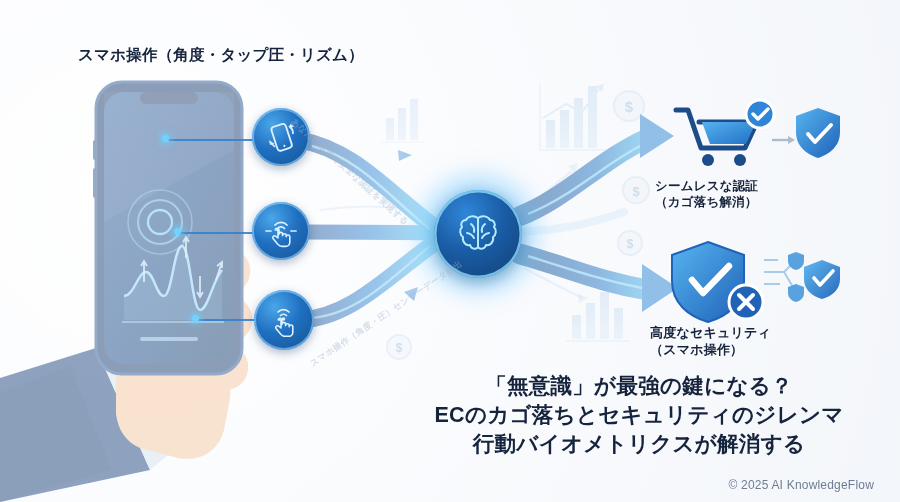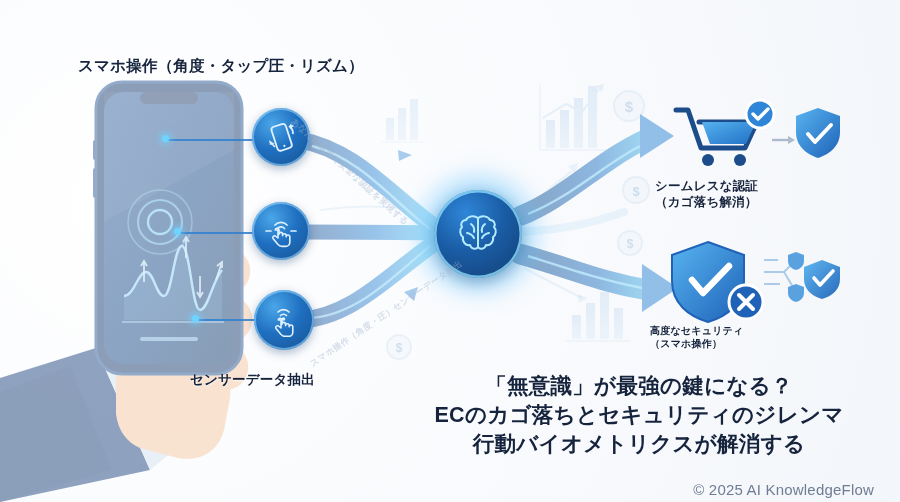--- a/index.html
+++ b/index.html
@@ -21,35 +21,35 @@
   .wm{
     position:absolute;color:#9fb4cc;opacity:.42;white-space:nowrap;
     font-size:8.5px;letter-spacing:.5px;font-weight:600;
   }
   
   .lbl{
     position:absolute;color:#16233d;font-weight:bold;
     letter-spacing:.2px;line-height:1.28;text-align:left;
     text-shadow:0 1px 2px rgba(255,255,255,.9);
   }
-  #title-top{left:78px;top:56px;font-size:15.5px;text-align:left;}
+  #title-top{left:78px;top:45px;font-size:15.5px;text-align:left;}
   #label-sensor{left:190px;top:371px;font-size:13.5px;}
   #label-ai{left:410px;top:283px;font-size:12.5px;}
   #label-auth{left:655px;top:178px;font-size:12.5px;}
-  #label-security{left:650px;top:325px;font-size:10px;}
+  #label-security{left:650px;top:325px;font-size:13px;}
   
   #headline{
     position:absolute;right:26px;top:372px;width:470px;
     text-align:center;color:#16233d;font-weight:bold;
     font-size:21.5px;line-height:1.34;letter-spacing:.3px;
   }
   #headline div{white-space:nowrap;}
   #copyright{
-    position:absolute;right:26px;bottom:4px;
-    color:#6e7d93;font-size:15px;letter-spacing:.2px;
+    position:absolute;right:26px;bottom:10px;
+    color:#6e7d93;font-size:12px;letter-spacing:.2px;
   }
   
   .conn{position:absolute;height:2px;background:#2f7fd0;opacity:.85;}
   .dot{position:absolute;width:7px;height:7px;border-radius:50%;
        background:#6fd3ff;box-shadow:0 0 7px 2px rgba(110,210,255,.85);}
   
   .node{
     position:absolute;border-radius:50%;
     background:radial-gradient(circle at 34% 28%,#4aa6e8 0%,#1f6fc0 46%,#17518f 100%);
     box-shadow:0 3px 10px rgba(20,60,110,.35),
@@ -370,21 +370,20 @@
       <path d="M162 22 l18 7 v12 c0 11 -8 17 -18 20 c-10 -3 -18 -9 -18 -20 V29 z" fill="url(#shG)" opacity=".95"></path>
       <path d="M154 40 l6 7 l13 -14" fill="none" stroke="#ffffff" stroke-width="3.6" stroke-linecap="round" stroke-linejoin="round"></path>
     </g>
   </svg>
 
   <div class="wm" style="left:296px;top:116px;transform:rotate(42deg);transform-origin:left top;">あなたに最適で安全な認証を実現する</div>
   <div class="wm" style="left:308px;top:360px;transform:rotate(-34deg);transform-origin:left top;">スマホ操作（角度・圧）センサーデータ抽出</div>
 
   <div class="lbl" id="title-top">スマホ操作（角度・タップ圧・リズム）</div>
 
-  <div class="lbl" id="label-sensor">センサーデータ抽出</div>
 
 
   <div class="lbl" id="label-auth">
     <div>シームレスな認証</div>
     <div>（カゴ落ち解消）</div>
   </div>
 
   <div class="lbl" id="label-security">
     <div>高度なセキュリティ</div>
     <div>（スマホ操作）</div>

